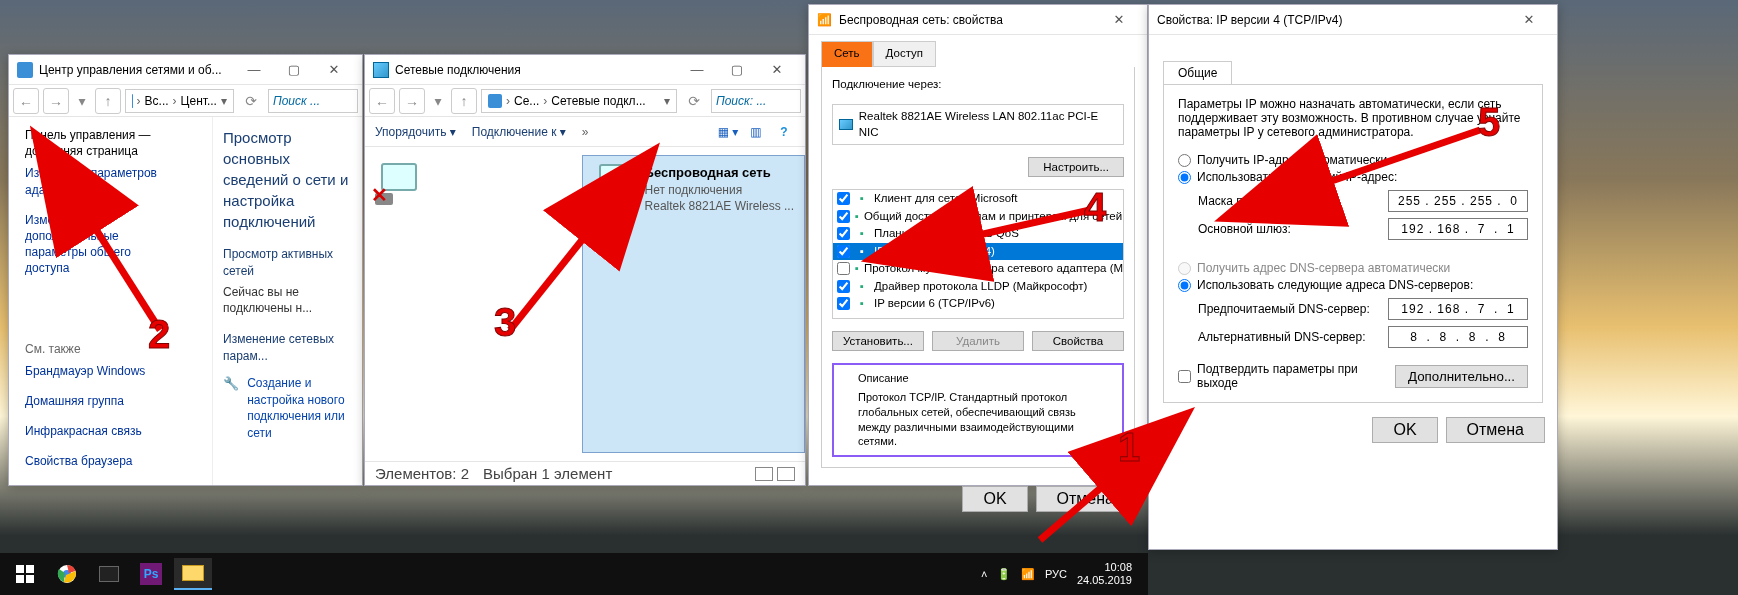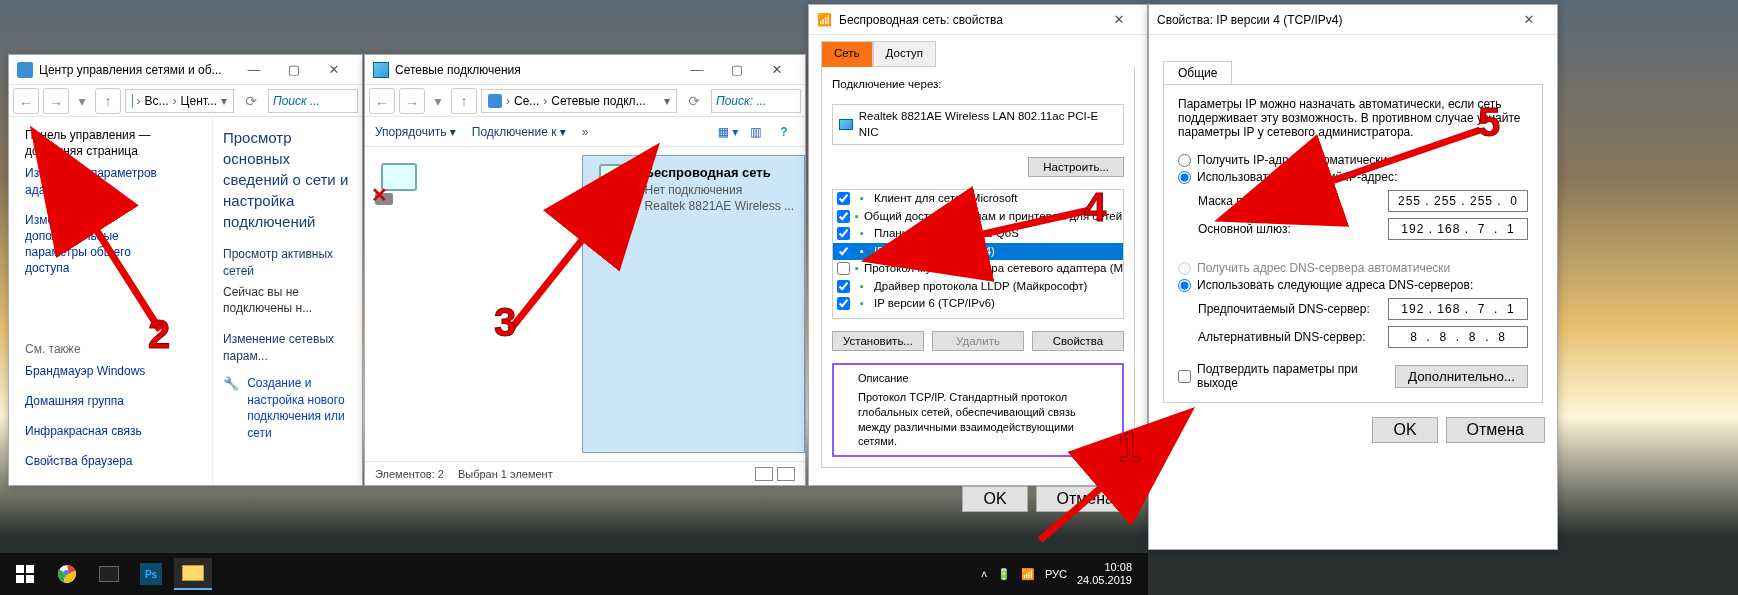--- a/index.html
+++ b/index.html
@@ -62,21 +62,21 @@
   .conns { flex:1; display:flex; gap:0; padding:8px 0; }
   .connitem { flex:1; display:flex; gap:8px; padding:8px 10px; align-items:flex-start; }
   .connitem.sel { background:#cde6f7; border:1px solid #7da2ce; }
   .connicon { width:44px; height:44px; position:relative; flex-shrink:0; }
   .connicon .mon { width:36px; height:28px; border:2px solid #7aa; border-radius:3px; background:#dff; position:absolute; top:0; left:6px; }
   .connicon .plug { width:18px; height:12px; background:#888; position:absolute; bottom:2px; left:0; border-radius:2px; }
   .connicon .cross { position:absolute; bottom:0; left:-4px; color:#d40000; font-size:20px; font-weight:bold; }
   .conntext { flex:1; font-size:12px; line-height:1.35; overflow:hidden; }
   .conntext b { font-size:13px; display:block; white-space:nowrap; overflow:hidden; text-overflow:ellipsis; }
   .conntext span { color:#555; display:block; white-space:nowrap; overflow:hidden; text-overflow:ellipsis; }
-  .statusbar2 { height:24px; border-top:1px solid #e5e5e5; display:flex; align-items:center; padding:0 10px; font-size:11px; color:#444; gap:14px; }
+  .statusbar2 { height:24px; border-top:1px solid #e5e5e5; display:flex; align-items:center; padding:0 10px; font-size:15px; color:#444; gap:14px; }
   .statusbar2 .sp { margin-left:auto; display:flex; gap:4px; }
   .sbicon { width:18px; height:14px; border:1px solid #888; }
 
   
   #w3 { left:808px; top:4px; width:340px; height:482px; }
   .w3-body { padding:0 12px 10px 12px; font-size:11.5px; line-height:1.35; flex:1; display:flex; flex-direction:column; }
   .tabs3 { display:flex; gap:0; margin-top:6px; }
   .tab3 { padding:4px 12px; border:1px solid #ccc; border-bottom:none; background:#f97316; font-size:11.5px; }
   .tab3:not(.active){ background:#f0f0f0; border-bottom:1px solid #ccc; }
   .w3-frame { border:1px solid #ccc; border-top:none; padding:10px; flex:1; display:flex; flex-direction:column; gap:12px; }
@@ -402,21 +402,21 @@
         <circle cx="10" cy="10" r="4" fill="#4285f4"></circle>
         <path d="M10 1 A9 9 0 0 1 18.5 7 L12 9 Z" fill="#ea4335"></path>
         <path d="M18.5 7 A9 9 0 0 1 7 18 L9 11 Z" fill="#fbbc05"></path>
         <path d="M7 18 A9 9 0 0 1 2 5 L8 9 Z" fill="#34a853"></path>
       </svg>
     </div>
   <div class="tbicon">
       <div style="width:20px;height:16px;background:#222;border:1px solid #666"></div>
     </div>
   <div class="tbicon">
-      <div style="width:22px;height:22px;background:#0c4a6e;color:#31a8ff;display:flex;align-items:center;justify-content:center;font-size:10px;font-weight:bold">Ps</div>
+      <div style="width:22px;height:22px;background:#701a75;color:#31a8ff;display:flex;align-items:center;justify-content:center;font-size:12px;font-weight:bold">Ps</div>
     </div>
   <div class="tbicon active">
       <div style="width:22px;height:16px;background:#ffd86b;border:1px solid #c99a20"></div>
     </div>
   <div class="tray">
     <span>˄</span>
     <span>🔋</span>
     <span>📶</span>
     <span>РУС</span>
     <div class="clock">

